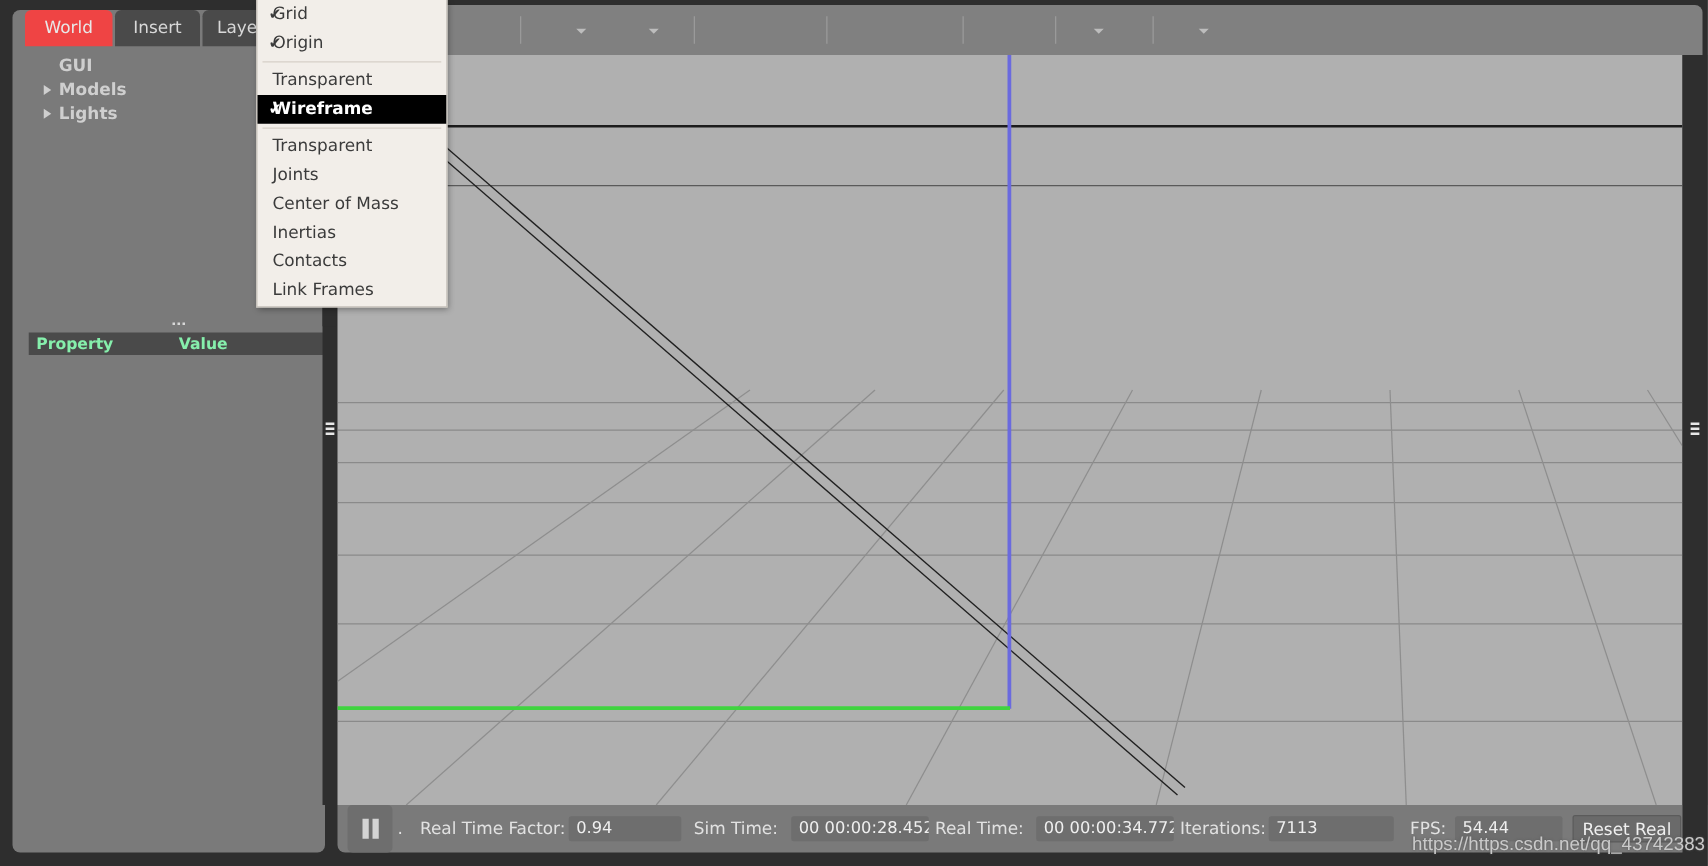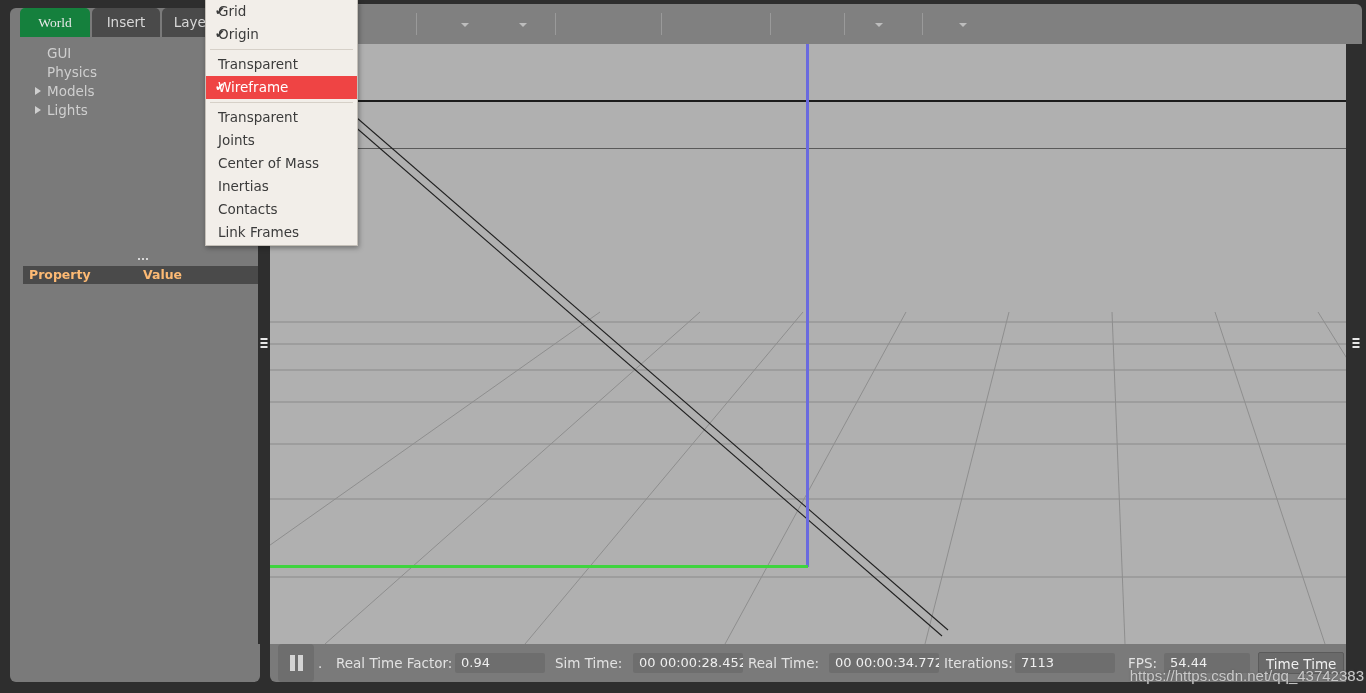--- a/index.html
+++ b/index.html
@@ -32,32 +32,32 @@
     height: 29px;
     background: #4a4a4a;
     color: #d8d8d8;
     font-size: 13.5px;
     line-height: 29px;
     text-align: center;
     border-top-left-radius: 5px;
     border-top-right-radius: 5px;
   }
   .tab.active {
-    background: #15803d;
+    background: #ef4444;
     color: #e8e8e8;
-    font-family: Liberation Serif, serif;
   }
   .tab-world  { left: 10px;  width: 70px; }
   .tab-insert { left: 82px;  width: 68px; }
   .tab-layers { left: 152px; width: 68px; }
 
   .tree {
     position: absolute;
     left: 10px; top: 36px;
     width: 232px;
+    font-weight: bold;
   }
   .tree-item {
     position: relative;
     height: 19px;
     line-height: 19px;
     color: #cfcfcf;
     font-size: 13.5px;
     padding-left: 27px;
     white-space: nowrap;
   }
@@ -84,21 +84,21 @@
   .prop-header {
     position: absolute;
     left: 13px; top: 258px;
     width: 241px; height: 18px;
     background: #4a4a4a;
   }
   .prop-header span {
     position: absolute;
     top: 0; height: 18px;
     line-height: 18px;
-    color: #fdba74;
+    color: #86efac;
     font-size: 12.5px;
     font-weight: bold;
   }
   .prop-col-property { left: 6px; }
   .prop-col-value { left: 120px; }
 
   
   .toolbar {
     position: absolute;
     left: 270px; top: 4px;
@@ -245,22 +245,23 @@
     white-space: nowrap;
   }
   .menu-item.checked::before {
     content: "\2714";
     position: absolute;
     left: 9px; top: 0;
     font-size: 12px;
     color: #3b3b3b;
   }
   .menu-item.highlight {
-    background: #ef4444;
+    background: #000000;
     color: #ffffff;
+    font-weight: bold;
   }
   .menu-item.highlight.checked::before { color: #ffffff; }
   .menu-sep {
     height: 1px;
     margin: 3px 4px;
     background: #d6d0c8;
   }
 </style>
 </head>
 <body>
@@ -277,23 +278,20 @@
         <span>Insert</span>
       </div>
       <div class="tab tab-layers">
         <span>Layers</span>
       </div>
     </div>
 
     <div class="tree">
       <div class="tree-item">
         <span>GUI</span>
-      </div>
-      <div class="tree-item">
-        <span>Physics</span>
       </div>
       <div class="tree-item">
         <span class="arrow"></span>
         <span>Models</span>
       </div>
       <div class="tree-item">
         <span class="arrow"></span>
         <span>Lights</span>
       </div>
     </div>
@@ -554,21 +552,21 @@
 
     <div class="sb-label" style="left:478px;">Real Time:</div>
     <div class="sb-field" style="left:559px; width:110px;">00 00:00:34.772</div>
 
     <div class="sb-label" style="left:674px;">Iterations:</div>
     <div class="sb-field" style="left:745px; width:100px;">7113</div>
 
     <div class="sb-label" style="left:858px;">FPS:</div>
     <div class="sb-field" style="left:894px; width:86px;">54.44</div>
 
-    <div class="sb-btn" style="left:988px;">Time Time</div>
+    <div class="sb-btn" style="left:988px;">Reset Real</div>
   </div>
 
   <div class="watermark">https://https.csdn.net/qq_43742383</div>
 
   <div class="menu">
     <div class="menu-item checked">
       <span>Grid</span>
     </div>
     <div class="menu-item checked">
       <span>Origin</span>

